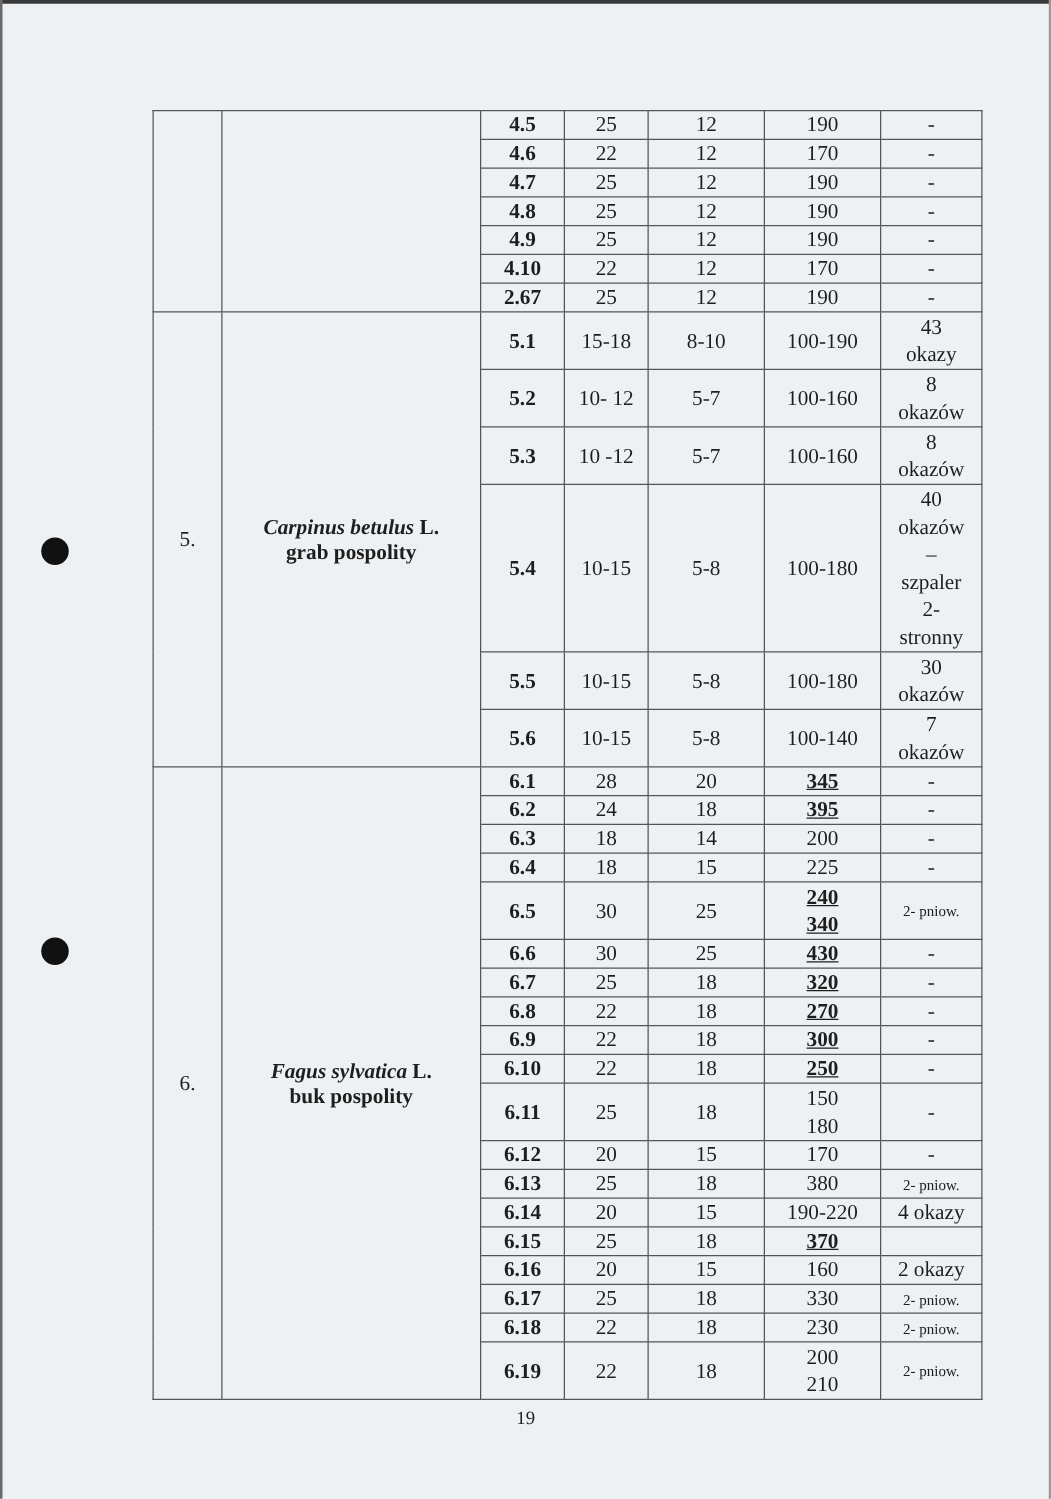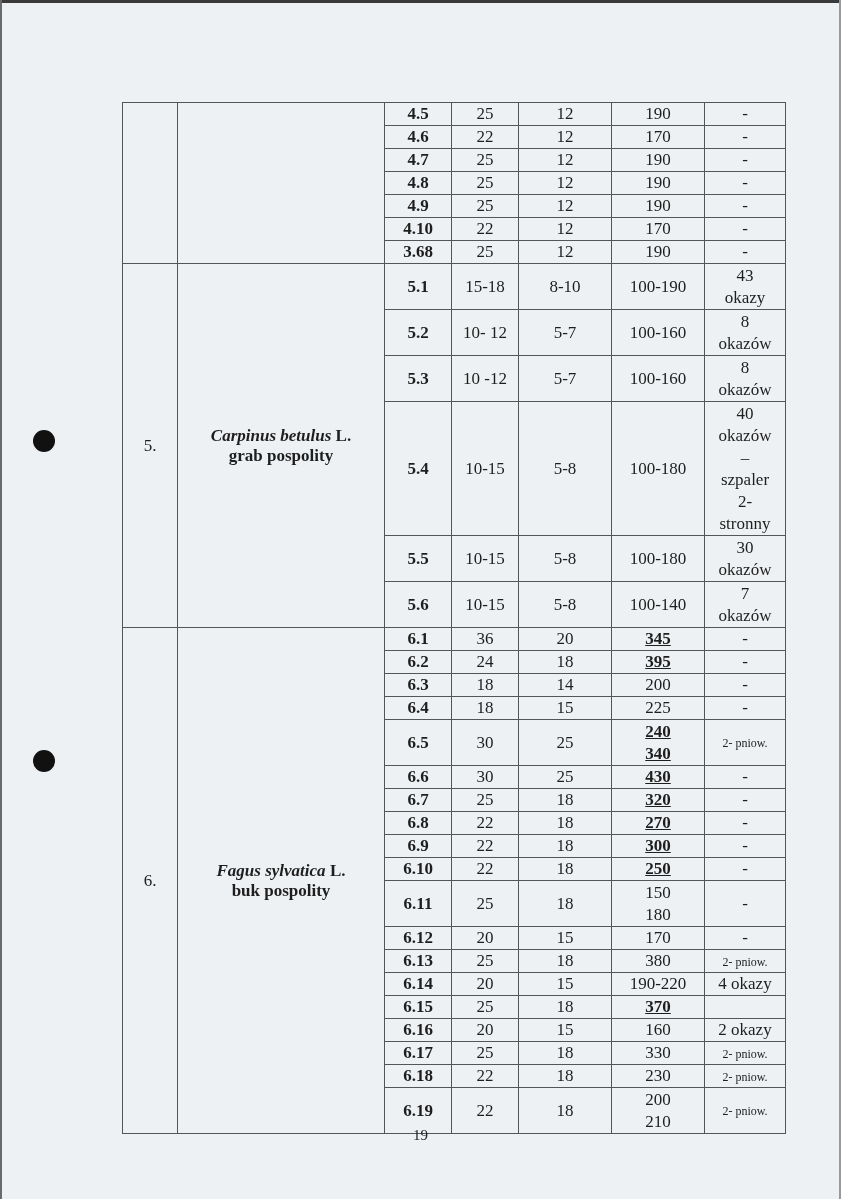--- a/index.html
+++ b/index.html
@@ -10,21 +10,21 @@
     color:#1e1e1e;
   }
   .page-edge-top { position:absolute; left:0; top:0; width:841px; height:3px; background:#3a3a3a; }
   .page-edge-left { position:absolute; left:0; top:0; width:2px; height:1199px; background:#6a6a6a; }
   .page-edge-right { position:absolute; right:0; top:0; width:2px; height:1199px; background:#9a9a9a; }
   .punch-hole { position:absolute; width:22px; height:22px; border-radius:50%; background:#111; }
   #hole-1 { left:33px; top:430px; }
   #hole-2 { left:33px; top:750px; }
 
   table.inv {
-    position:absolute; left:122px; top:102px;
+    position:absolute; left:122px; top:88px;
     border-collapse:collapse; table-layout:fixed;
     width:635px;
     font-size:17px;
   }
   table.inv td {
     border:1px solid #555;
     padding:0 2px;
     line-height:20px;
     vertical-align:middle;
     text-align:center;
@@ -106,21 +106,21 @@
       <tr style="height: 21.5px;">
         <td class="c-id">4.10</td>
         <td class="c-h">22</td>
         <td class="c-d">12</td>
         <td class="c-c">
           <span class="note-block">170</span>
         </td>
         <td class="c-r"><span>-</span></td>
       </tr>
       <tr style="height: 21.5px;">
-        <td class="c-id">3.68</td>
+        <td class="c-id">2.67</td>
         <td class="c-h">25</td>
         <td class="c-d">12</td>
         <td class="c-c">
           <span class="note-block">190</span>
         </td>
         <td class="c-r"><span>-</span></td>
       </tr>
       <tr style="height: 46px;">
         <td class="c-no" rowspan="6">5.</td>
         <td class="c-name" rowspan="6"><span class="species-latin">Carpinus betulus</span><span> L.</span><br><span>grab pospolity</span></td>
@@ -196,21 +196,21 @@
         </td>
         <td class="c-r">
           <span class="note-block">7</span>
           <span class="note-block">okazów</span>
         </td>
       </tr>
       <tr style="height: 21.5px;">
         <td class="c-no" rowspan="19">6.</td>
         <td class="c-name" rowspan="19"><span class="species-latin">Fagus sylvatica</span><span> L.</span><br><span>buk pospolity</span></td>
         <td class="c-id">6.1</td>
-        <td class="c-h">36</td>
+        <td class="c-h">28</td>
         <td class="c-d">20</td>
         <td class="c-c">
           <span class="note-block underline-bold">345</span>
         </td>
         <td class="c-r"><span>-</span></td>
       </tr>
       <tr style="height: 21.5px;">
         <td class="c-id">6.2</td>
         <td class="c-h">24</td>
         <td class="c-d">18</td>

